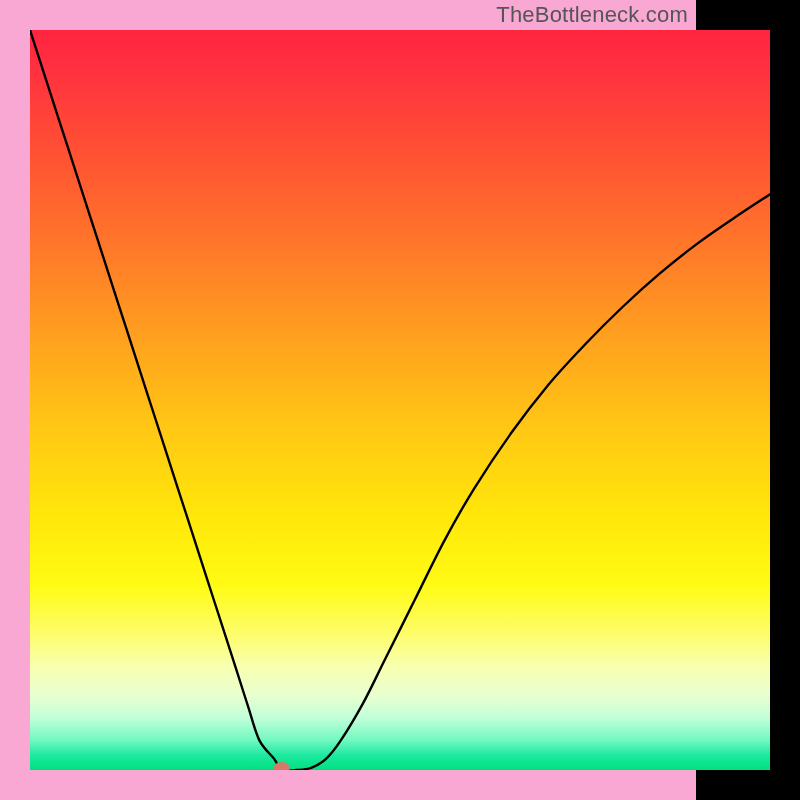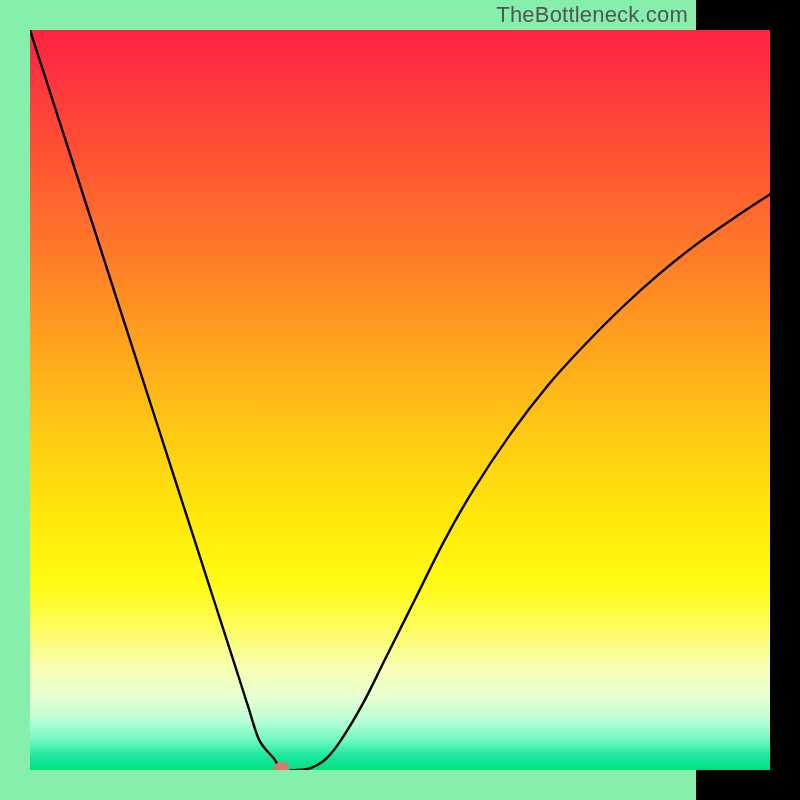--- a/index.html
+++ b/index.html
@@ -1,17 +1,17 @@
 <!DOCTYPE html>
 <html><head>
 <meta charset="utf-8">
 <style>
   * { margin: 0; padding: 0; box-sizing: border-box; }
   html, body { width: 800px; height: 800px; overflow: hidden; background: #000; }
-  .wrapper { width: 696px; height: 800px; position: relative; background: #86efac; }
+  .wrapper { width: 696px; height: 800px; position: relative; background: #f9a8d4; }
   .attribution {
     position: absolute;
     top: 2px;
     right: 8px;
     font-family: Arial, Helvetica, sans-serif;
     font-size: 22px;
     color: #555;
     font-weight: 400;
     letter-spacing: 0.2px;
   }

